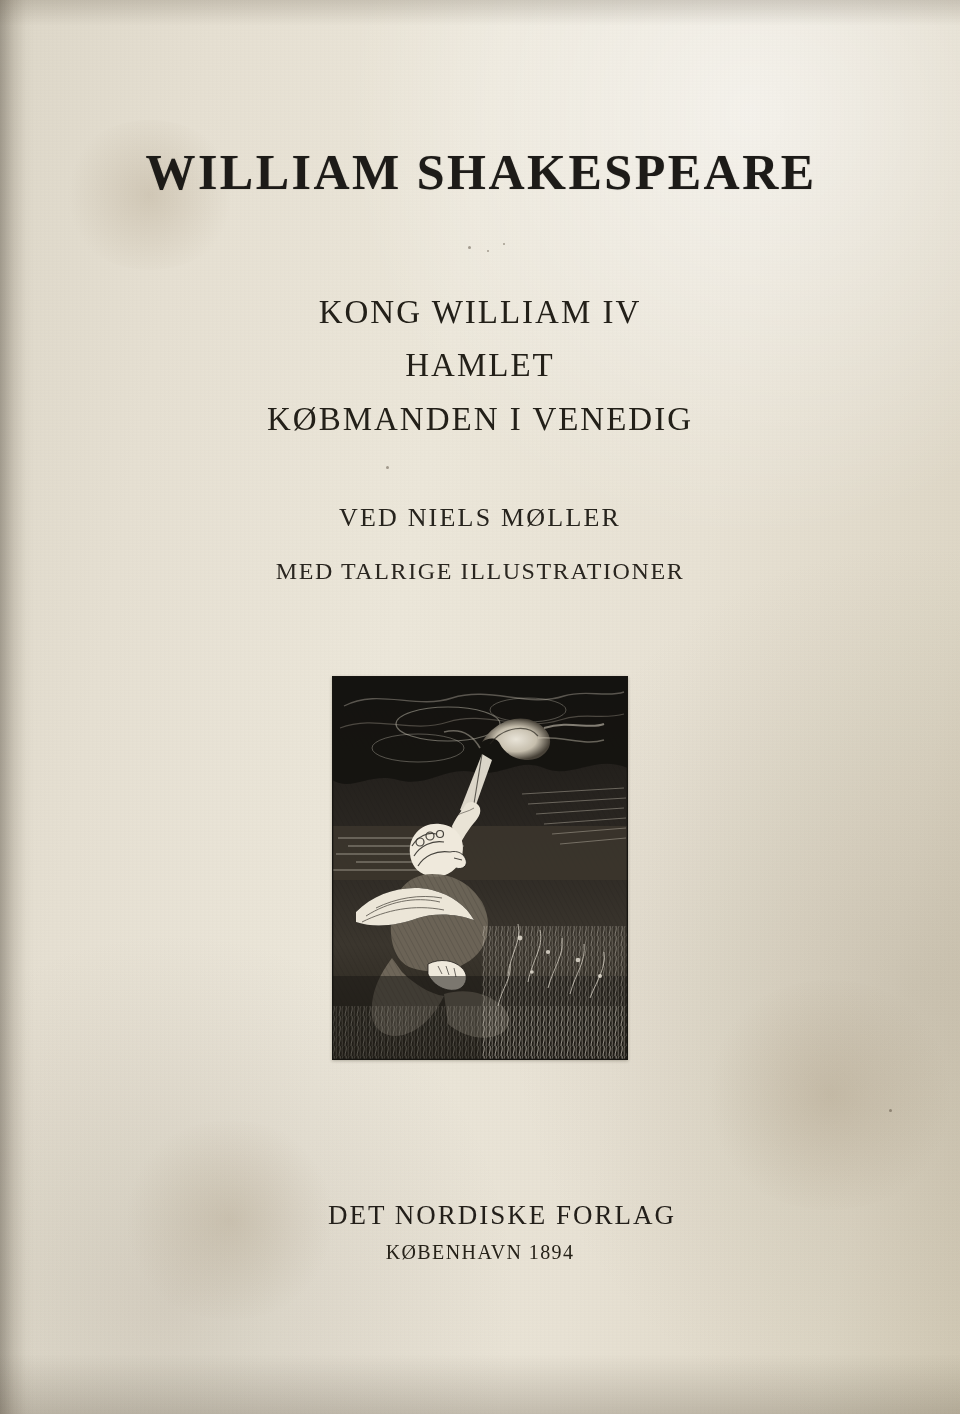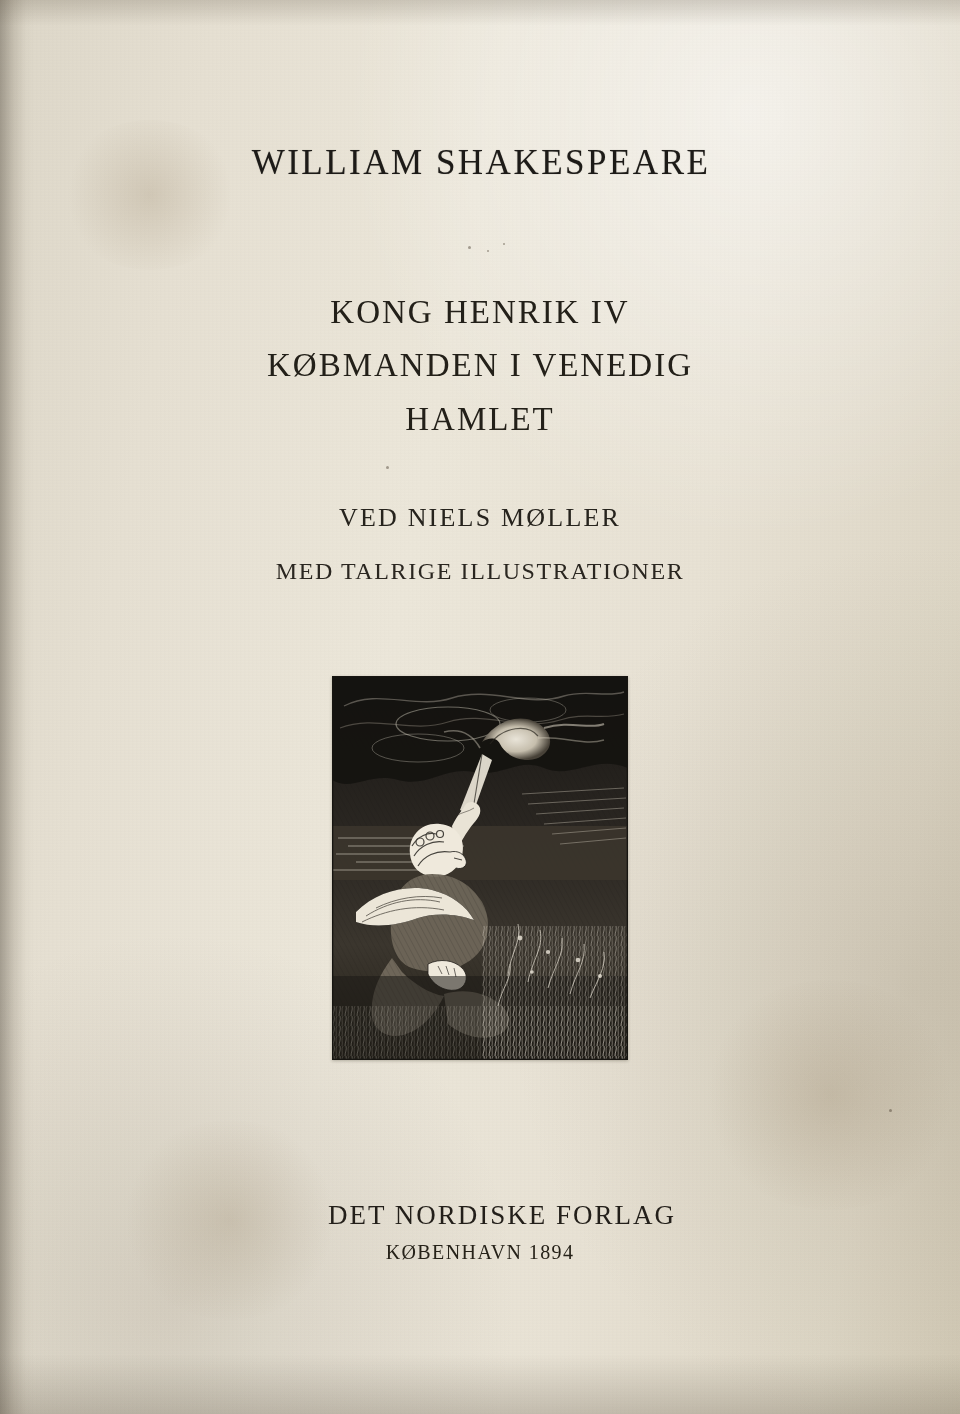--- a/index.html
+++ b/index.html
@@ -64,23 +64,23 @@
     z-index: 3;
     width: 100%;
     height: 100%;
     text-align: center;
   }
 
   .author {
     position: absolute;
     top: 143px;
     left: 2px; right: 0;
-    font-size: 35px;
+    font-size: 50px;
     letter-spacing: 2.5px;
-    font-weight: 400;
+    font-weight: 700;
     color: #1d1b18;
     text-shadow: 0 0 1px rgba(40,36,30,0.35);
   }
 
   .titles {
     position: absolute;
     top: 286px;
     left: 0; right: 0;
   }
   .title-line {
@@ -174,23 +174,23 @@
   <div class="speck" style="left:487px; top:250px; width:2px; height:2px;"></div>
   <div class="speck" style="left:503px; top:243px; width:2px; height:2px;"></div>
   <div class="speck" style="left:386px; top:466px; width:3px; height:3px;"></div>
   <div class="speck" style="left:889px; top:1109px; width:3px; height:3px;"></div>
 
   <div class="content">
 
     <div class="author">WILLIAM SHAKESPEARE</div>
 
     <div class="titles">
-      <div class="title-line">KONG HENRIK IV</div>
+      <div class="title-line">KONG WILLIAM IV</div>
+      <div class="title-line">HAMLET</div>
       <div class="title-line">KØBMANDEN I VENEDIG</div>
-      <div class="title-line">HAMLET</div>
     </div>
 
     <div class="translator">VED NIELS MØLLER</div>
 
     <div class="subnote">MED TALRIGE ILLUSTRATIONER</div>
 
     <div class="illustration-wrap">
       <svg class="illustration" viewBox="0 0 296 384" preserveAspectRatio="none">
         <defs>
           <linearGradient id="skyGrad" x1="0" y1="0" x2="0" y2="1">

